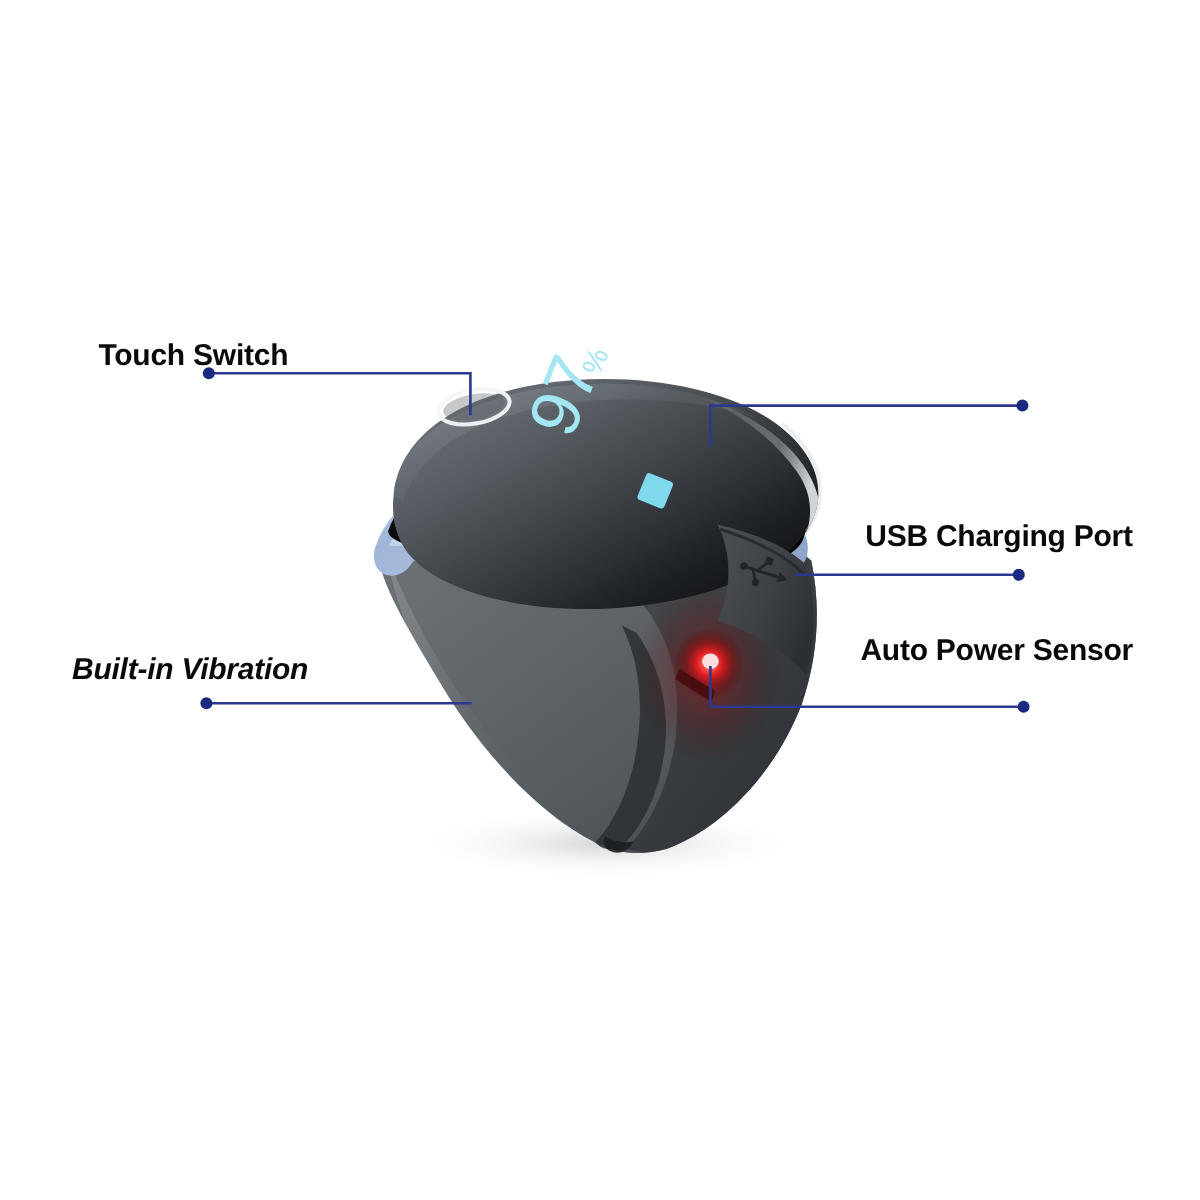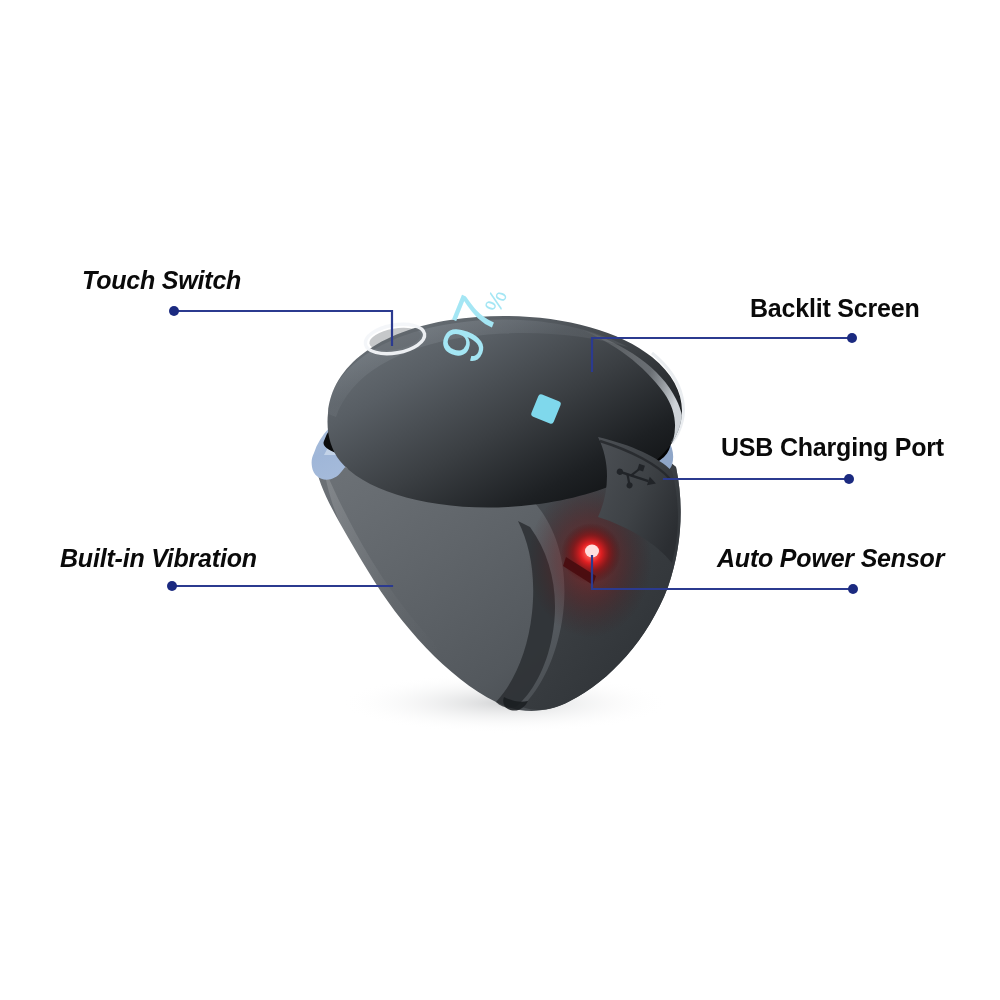--- a/index.html
+++ b/index.html
@@ -16,25 +16,25 @@
   
   .label{
     position:absolute;
     font-weight:bold;
     font-size:25px;
     letter-spacing:-0.2px;
     color:#0a0a0a;
     white-space:nowrap;
     line-height:1;
   }
-  .label.touch   { left:82px;  top:268px;font-style:italic; }
+  .label.touch   { left:82px;  top:284px; }
   .label.backlit { left:750px; top:296px; }
   .label.usb     { left:721px; top:435px; }
   .label.vibr    { left:60px;  top:546px;font-style:italic; }
-  .label.auto    { left:717px; top:546px;font-style:italic; }
+  .label.auto    { left:717px; top:530px; }
 
   
   #leaders{position:absolute;left:0;top:0;width:1000px;height:1000px;}
 
   
   #product{
     position:absolute;
     left:280px; top:295px;
     width:440px; height:440px;
   }
@@ -271,21 +271,20 @@
       <circle cx="174" cy="311" r="5"></circle>
       <circle cx="852" cy="338" r="5"></circle>
       <circle cx="849" cy="479" r="5"></circle>
       <circle cx="172" cy="586" r="5"></circle>
       <circle cx="853" cy="589" r="5"></circle>
     </g>
   </svg>
 
   <div class="label touch">Touch Switch</div>
 
-  <div class="label backlit">Backlit Screen</div>
 
   <div class="label usb">USB Charging Port</div>
 
   <div class="label vibr">Built-in Vibration</div>
 
   <div class="label auto">Auto Power Sensor</div>
 
 </div>
 
 </body></html>

